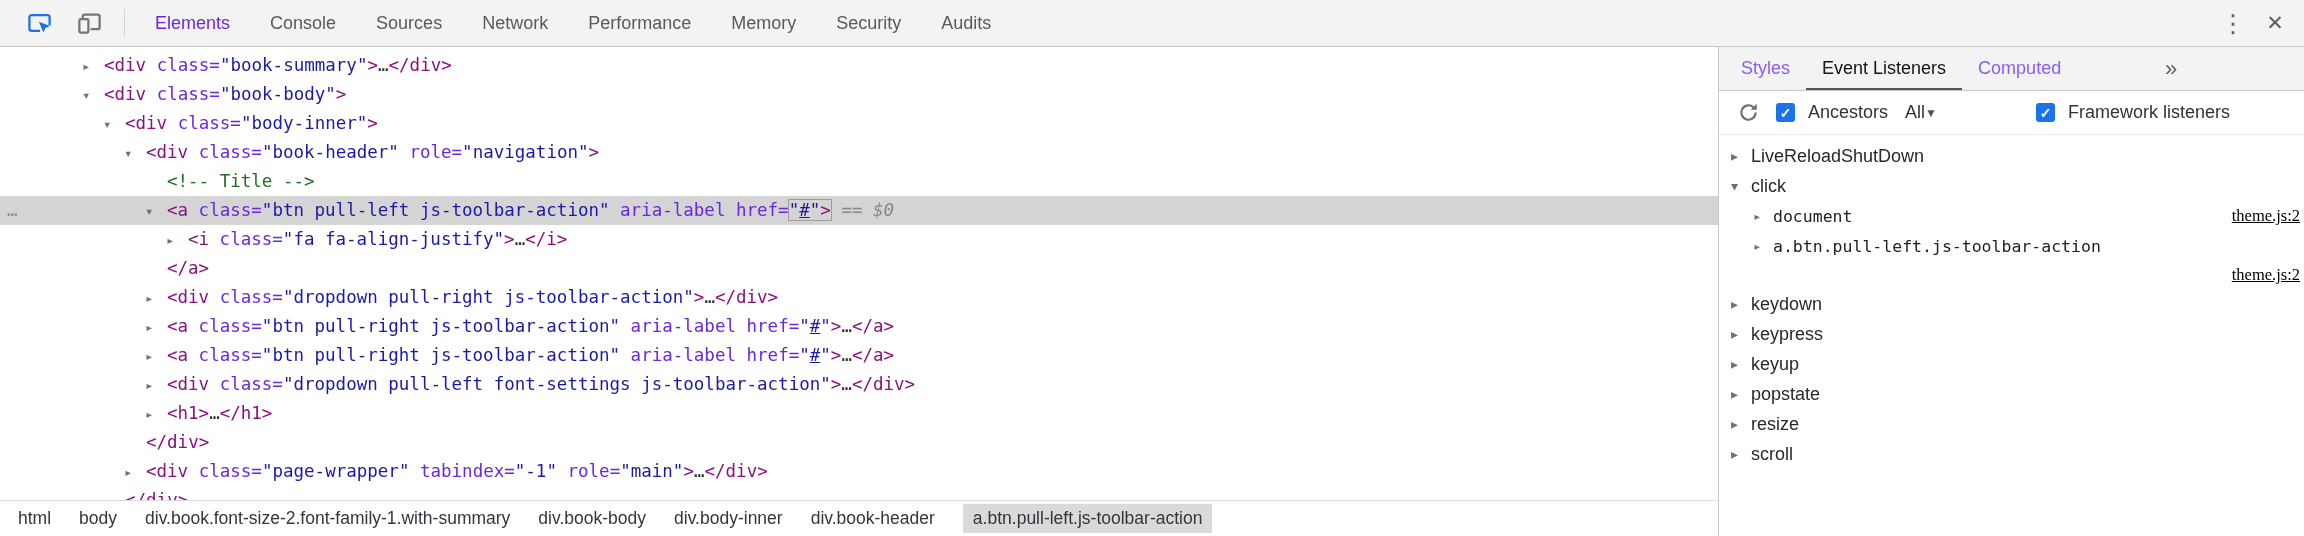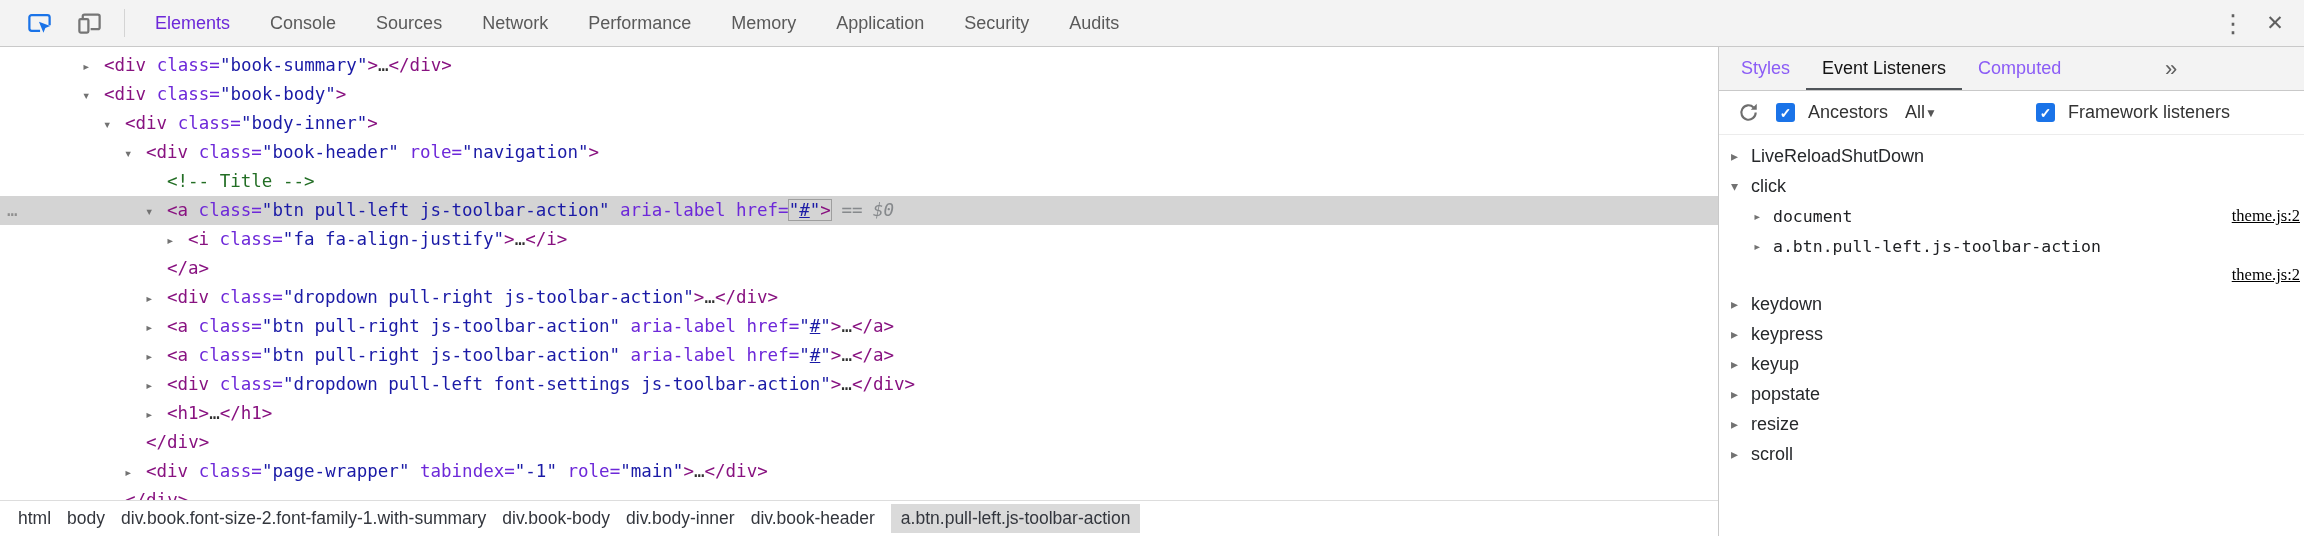--- a/index.html
+++ b/index.html
@@ -32,21 +32,21 @@
   .tok-tag{color:#881280}
   .tok-attr{color:#6d28d9}
   .tok-val{color:#1a1aa6}
   .tok-com{color:#236e25}
   .tok-txt{color:#303030}
   .tok-meta{color:#86898c;font-style:italic}
   .tok-link{color:#1a1aa6;text-decoration:underline;cursor:pointer}
   .tok-box{outline:1px solid #9e9e9e}
 
   
-  .crumbs{height:36px;border-top:1px solid #ddd;background:#fff;display:flex;align-items:center;padding:0 18px;gap:16px;font-size:17.5px;color:#33363d;white-space:nowrap;overflow:hidden}
+  .crumbs{height:36px;border-top:1px solid #ddd;background:#fff;display:flex;align-items:center;padding:0 18px;gap:28px;font-size:17.5px;color:#33363d;white-space:nowrap;overflow:hidden}
   .crumb{cursor:pointer}
   .crumb.current{background:#dadada;padding:4px 10px}
 
   
   .sidebar{flex:1;display:flex;flex-direction:column;overflow:hidden;background:#fff}
   .sb-tabs{height:44px;background:#f3f3f3;border-bottom:1px solid #c9c9c9;display:flex;align-items:stretch;padding-left:6px;position:relative;flex:none}
   .sb-tab{display:flex;align-items:center;padding:0 16px;color:#8b5cf6;cursor:pointer}
   .sb-tab.active{color:#141414;box-shadow:inset 0 -2px 0 #50555a}
   .sb-overflow{position:absolute;left:446px;top:0;height:100%;display:flex;align-items:center;color:#5f5f5f;font-size:22px;cursor:pointer}
   .sb-controls{height:44px;flex:none;display:flex;align-items:center;padding:0 14px;gap:13px;border-bottom:1px solid #ececec;color:#333;white-space:nowrap;overflow:hidden}
@@ -83,21 +83,20 @@
     </svg>
   </div>
   <div class="tb-sep"></div>
   <div class="panel-tabs">
       <div class="tab active">Elements</div>
       <div class="tab">Console</div>
       <div class="tab">Sources</div>
       <div class="tab">Network</div>
       <div class="tab">Performance</div>
       <div class="tab">Memory</div>
-      <div class="tab">Application</div>
       <div class="tab">Security</div>
       <div class="tab">Audits</div>
     </div>
   <div class="tb-right">
     <div class="glyph-btn menu">⋮</div>
     <div class="glyph-btn close">✕</div>
   </div>
 </div>
 
 <div class="content">

